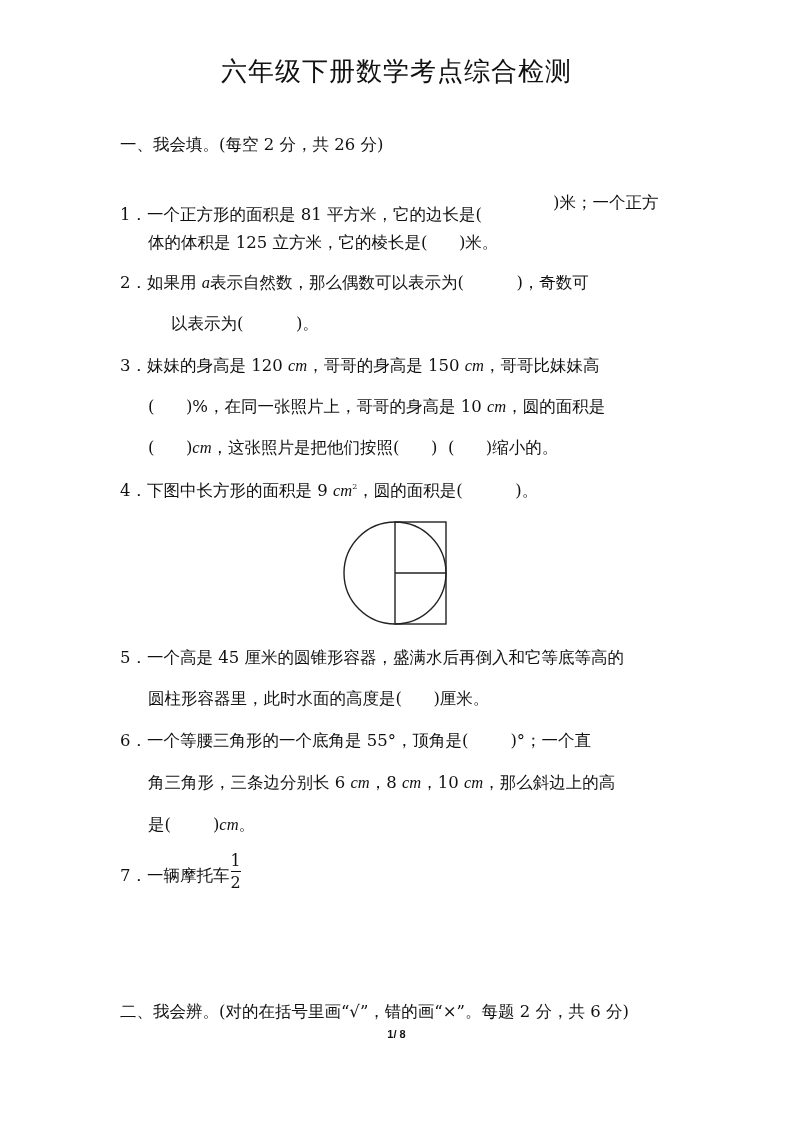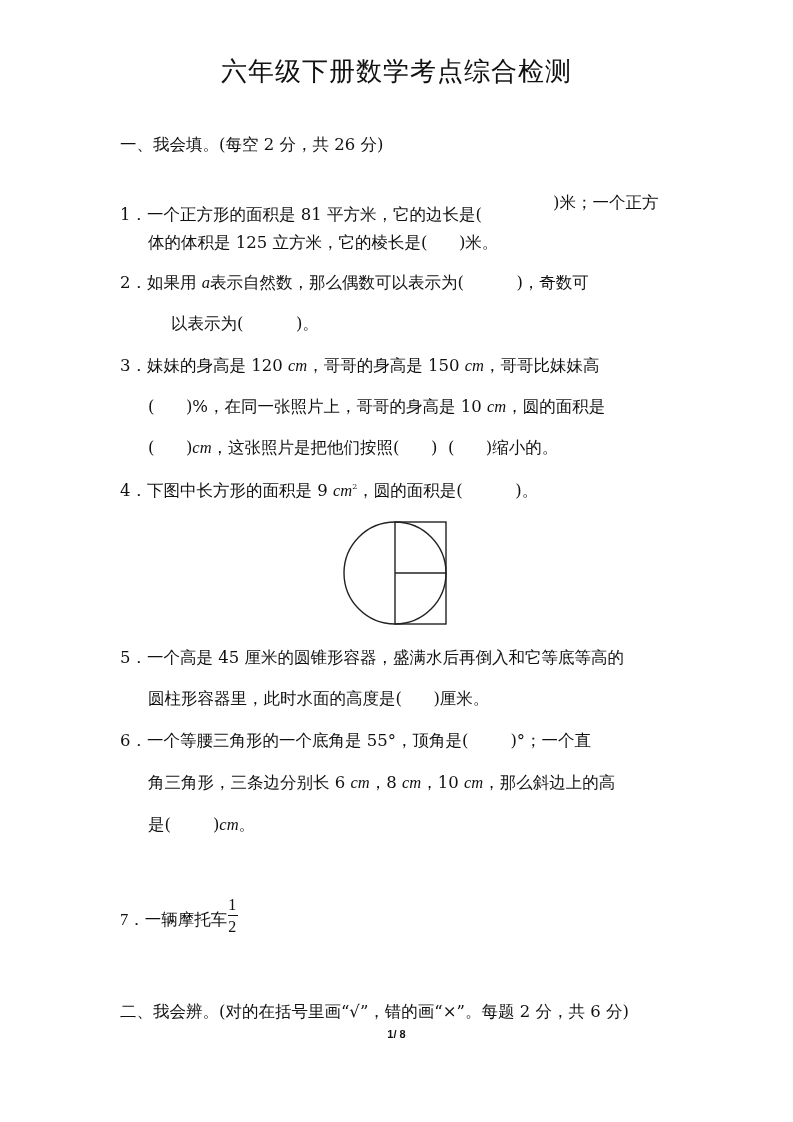--- a/index.html
+++ b/index.html
@@ -47,17 +47,17 @@
   </svg>
 </div>
 
 <div class="line" style="left:120px; top:648px;">5．一个高是 45 厘米的圆锥形容器，盛满水后再倒入和它等底等高的</div>
 <div class="line" style="left:148px; top:689px;">圆柱形容器里，此时水面的高度是(      )厘米。</div>
 
 <div class="line" style="left:120px; top:731px;">6．一个等腰三角形的一个底角是 55°，顶角是(        )°；一个直</div>
 <div class="line" style="left:148px; top:773px;"><span>角三角形，三条边分别长 6 </span><span class="it">cm</span><span>，8 </span><span class="it">cm</span><span>，10 </span><span class="it">cm</span><span>，那么斜边上的高</span></div>
 <div class="line" style="left:148px; top:815px;"><span>是(        )</span><span class="it">cm</span><span>。</span></div>
 
-<div class="line" style="left:120px; top:910px;font-family:Liberation Serif, serif;"><span>7．一辆摩托车</span><span class="frac"><span class="num">1</span><span class="bar"></span><span class="den">2</span></span></div>
+<div class="line" style="left:120px; top:866px;"><span>7．一辆摩托车</span><span class="frac"><span class="num">1</span><span class="bar"></span><span class="den">2</span></span></div>
 
 <div class="line" style="left:120px; top:1002px;">二、我会辨。(对的在括号里画“√”，错的画“×”。每题 2 分，共 6 分)</div>
 
 <div class="footer">1/ 8</div>
 
 </body></html>

